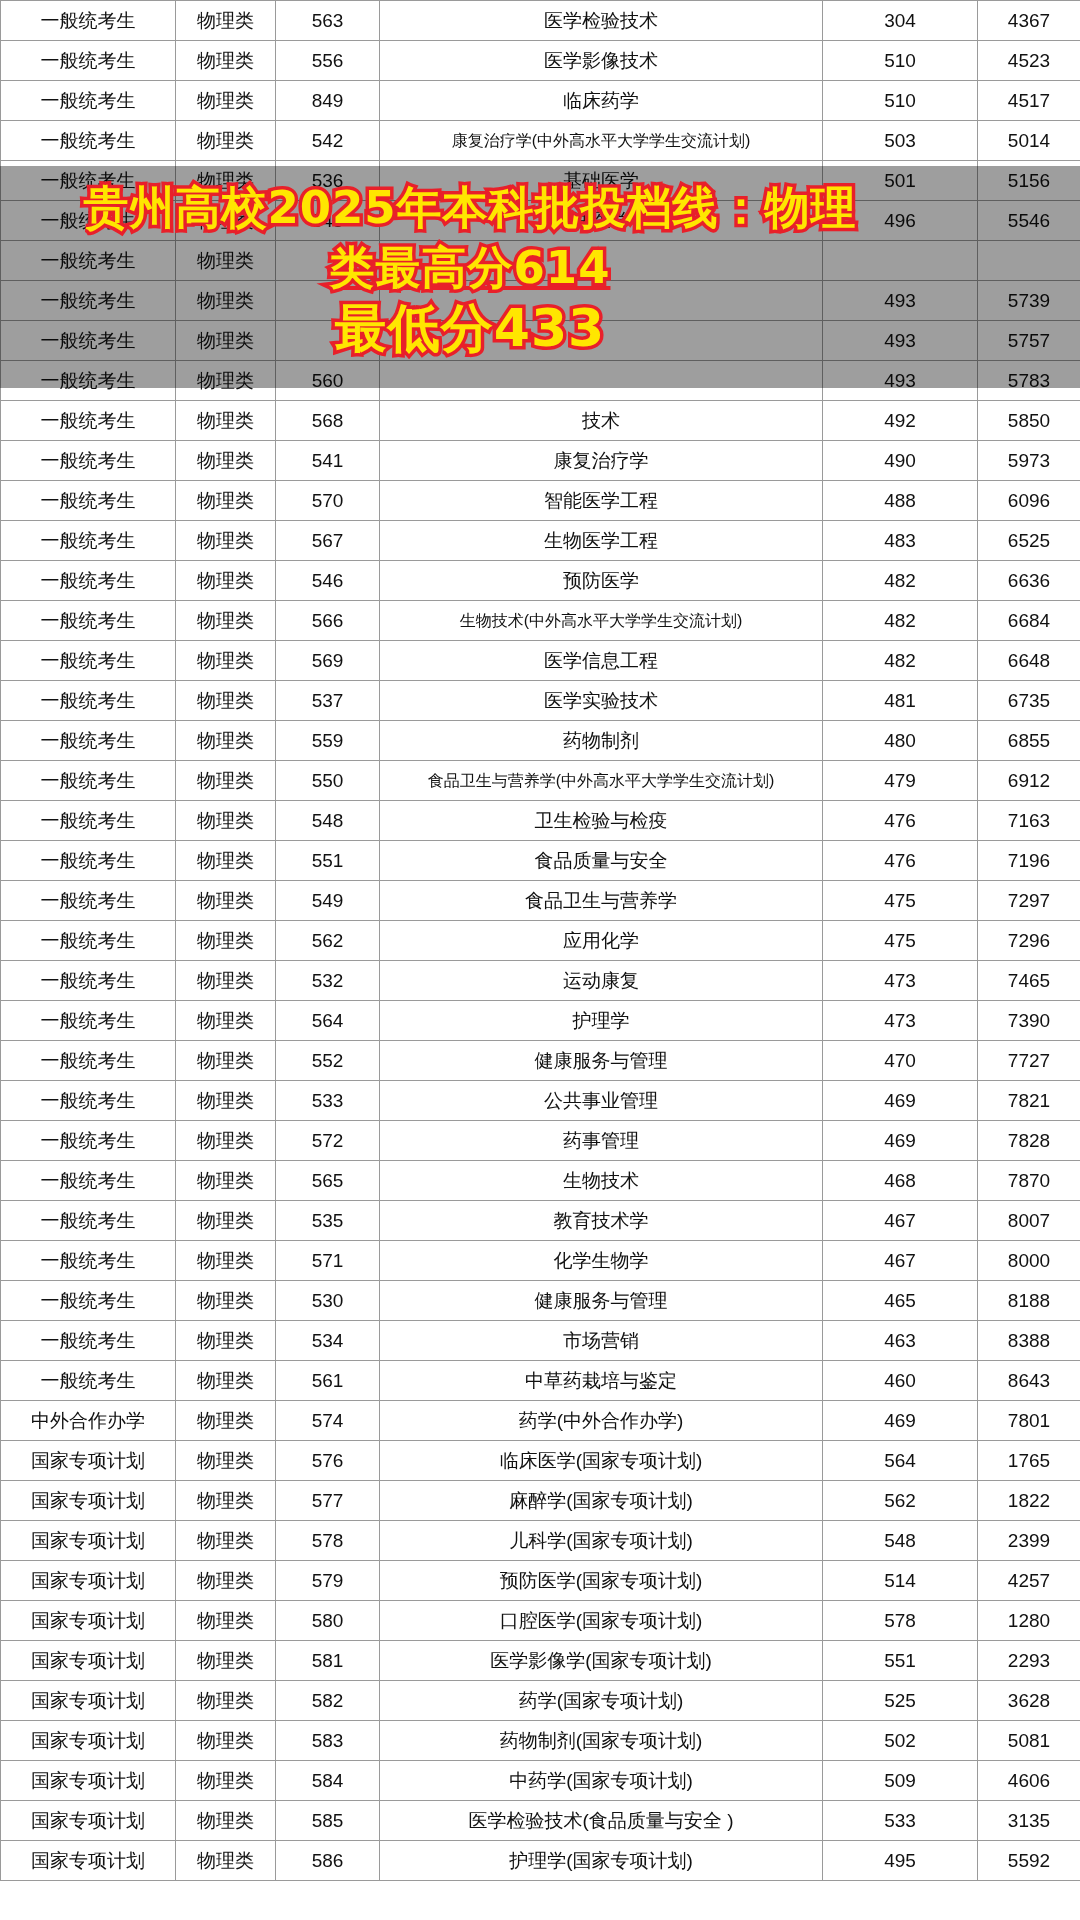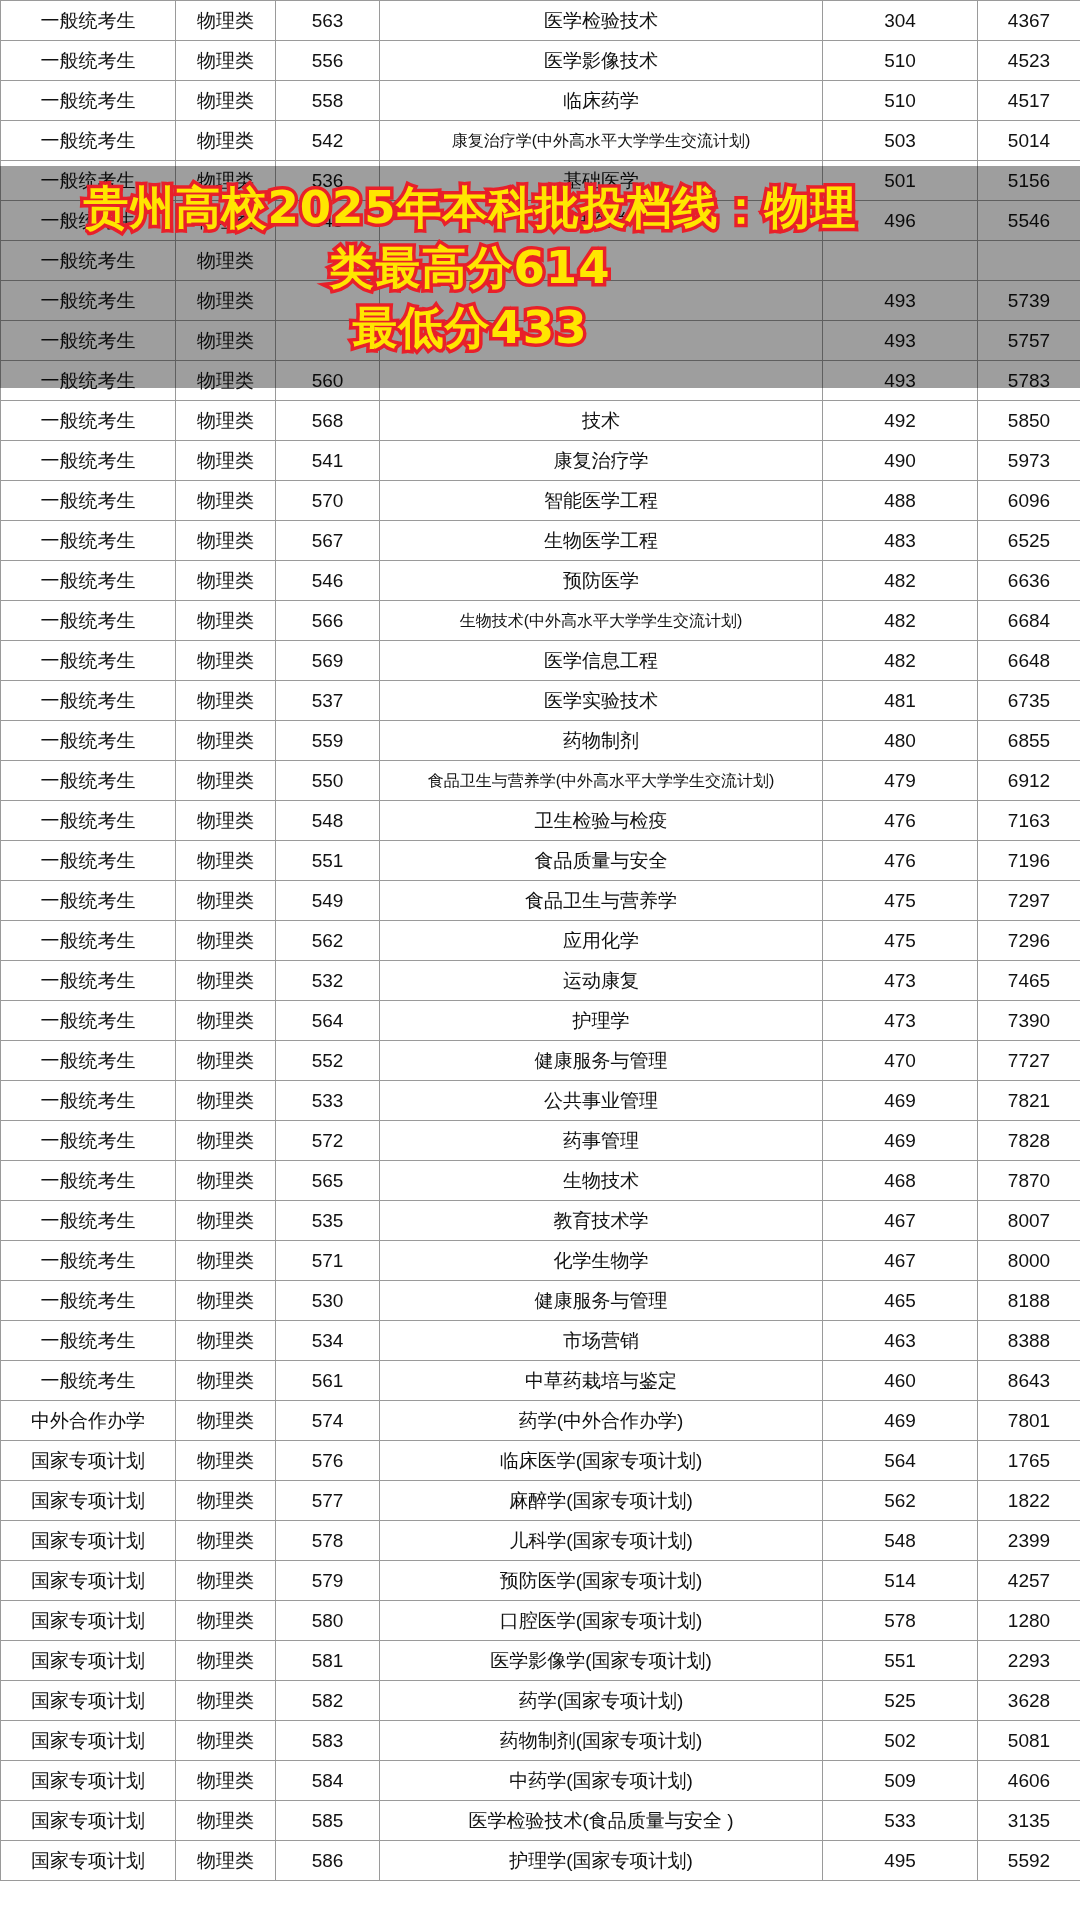--- a/index.html
+++ b/index.html
@@ -84,22 +84,22 @@
     font-weight: bold;
     letter-spacing: 1px;
     color: #ffe600;
     -webkit-text-stroke: 7px #e8202a;
     paint-order: stroke fill;
     font-size: 45px;
     line-height: 56px;
     margin: 0 auto 4px auto;
   }
   .title-line.l1 { font-size: 45px; }
-  .title-line.l2 { font-size: 45px; }
-  .title-line.l3 { font-size: 45px; }
+  .title-line.l2 { font-size: 45px; text-decoration: underline; }
+  .title-line.l3 { font-size: 52px; }
 </style>
 </head>
 <body>
 
 <div class="sheet">
   <table class="grid">
     <colgroup>
       <col class="c-type">
         <col class="c-cat">
         <col class="c-code">
@@ -120,21 +120,21 @@
           <td>一般统考生</td>
           <td>物理类</td>
           <td>556</td>
           <td class="major">医学影像技术</td>
           <td>510</td>
           <td class="rank">4523</td>
         </tr>
         <tr>
           <td>一般统考生</td>
           <td>物理类</td>
-          <td>558</td>
+          <td>849</td>
           <td class="major">临床药学</td>
           <td>510</td>
           <td class="rank">4517</td>
         </tr>
         <tr>
           <td>一般统考生</td>
           <td>物理类</td>
           <td>542</td>
           <td class="major small">康复治疗学(中外高水平大学学生交流计划)</td>
           <td>503</td>

